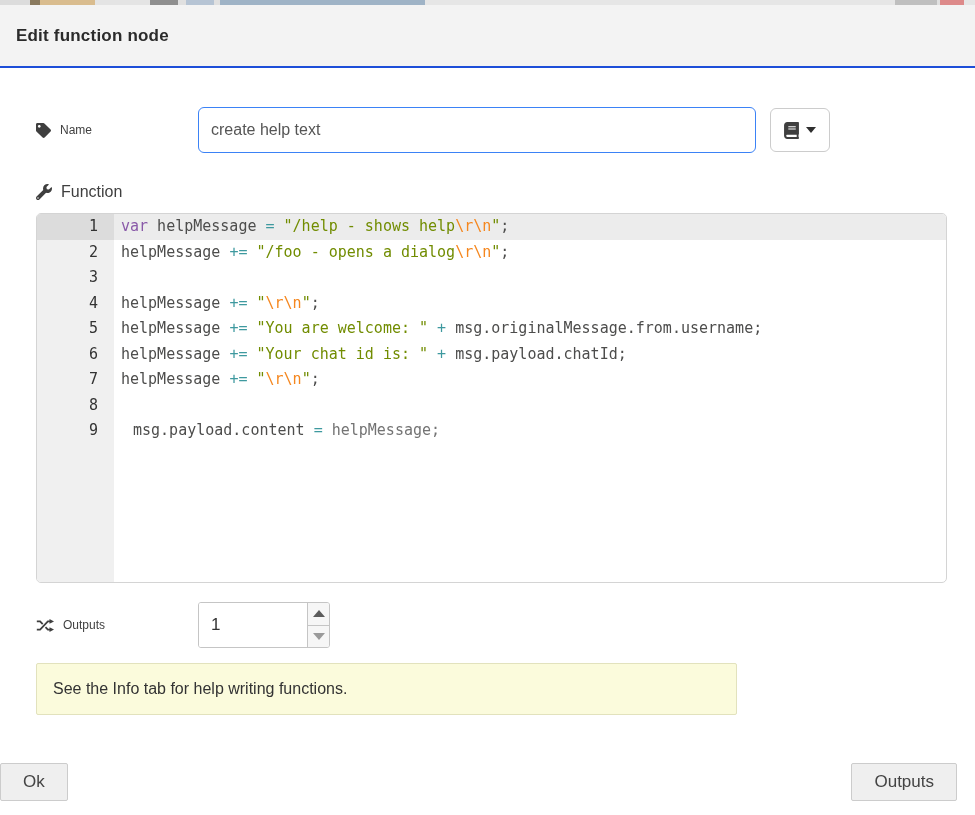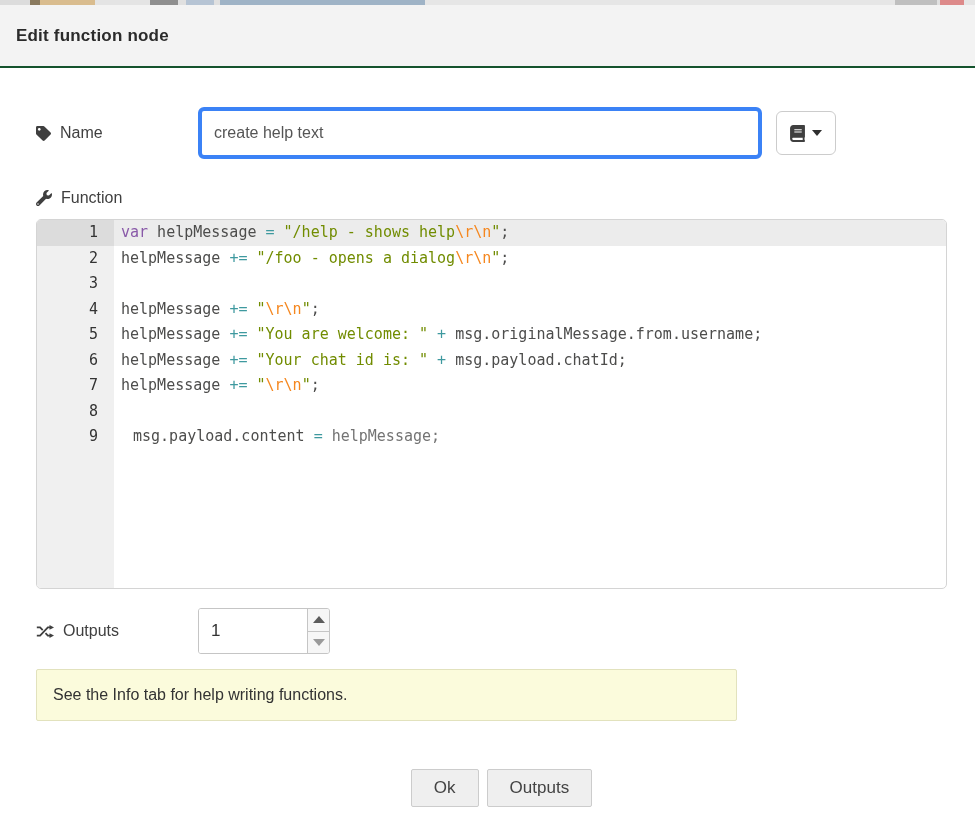--- a/index.html
+++ b/index.html
@@ -6,32 +6,32 @@
   body{
     width:975px;height:815px;overflow:hidden;background:#fff;
     font-family:"Liberation Sans",sans-serif;color:#333;
   }
   
   .top-strip{position:relative;height:5px;background:#e0e0e0;overflow:hidden;}
   .top-strip .frag{position:absolute;top:0;height:5px;}
 
   
   .dialog-header{
-    height:61px;background:#f3f3f3;border-bottom:2px solid #14532d;
+    height:61px;background:#f3f3f3;border-bottom:2px solid #1d4ed8;
     display:flex;align-items:center;padding:0 16px;
   }
   .dialog-title{font-size:17px;font-weight:bold;color:#2b2b2b;letter-spacing:.2px;}
 
   
   .form-row{display:flex;align-items:center;}
   .row-name{margin:39px 0 0 36px;}
-  .field-label{width:162px;display:flex;align-items:center;gap:9px;font-size:16px;color:#3f3f3f;}
+  .field-label{width:162px;display:flex;align-items:center;gap:9px;font-size:12px;color:#3f3f3f;}
   .icon{display:inline-flex;color:#3f3f3f;}
   .name-input{
-    width:532px;height:44px;border:4px solid #3b82f6;border-radius:6px;
+    width:532px;height:44px;border:1px solid #3b82f6;border-radius:6px;
     font-size:16px;color:#555;padding:0 12px;outline:none;background:#fff;
     font-family:"Liberation Sans",sans-serif;
   }
   .library-btn{
     margin-left:14px;width:60px;height:44px;background:#fff;border:1px solid #ccc;
     border-radius:6px;display:flex;align-items:center;justify-content:center;gap:7px;cursor:pointer;
   }
   .caret-down{width:0;height:0;border-left:5px solid transparent;border-right:5px solid transparent;border-top:6px solid #2f2f2f;}
 
   .row-function{margin:30px 0 0 36px;display:flex;align-items:center;gap:9px;font-size:16px;color:#3f3f3f;}
@@ -62,21 +62,21 @@
   .tri-up{width:0;height:0;border-left:6px solid transparent;border-right:6px solid transparent;border-bottom:7px solid #5c5c5c;}
   .tri-down{width:0;height:0;border-left:6px solid transparent;border-right:6px solid transparent;border-top:7px solid #9a9a9a;}
 
   
   .tip-box{
     margin:15px 0 0 36px;width:667px;padding:16px;background:#fbfbdc;
     border:1px solid #e2e2bd;border-radius:2px;font-size:16px;color:#333;
   }
 
   
-  .button-row{display:flex;justify-content:center;gap:8px;margin:48px 18px 0 0;padding-left:46px;}
+  .button-row{display:flex;justify-content:space-between;gap:8px;margin:48px 18px 0 0;}
   .btn{
     background:#efefef;border:1px solid #ccc;border-radius:2px;color:#444;
     font-size:17px;padding:8px 22px;cursor:pointer;font-family:"Liberation Sans",sans-serif;
   }
 </style>
 </head>
 <body>
 
 <div class="top-strip">
     <div class="frag" style="left: 0px; width: 30px; background: rgb(220, 220, 220);"></div>

